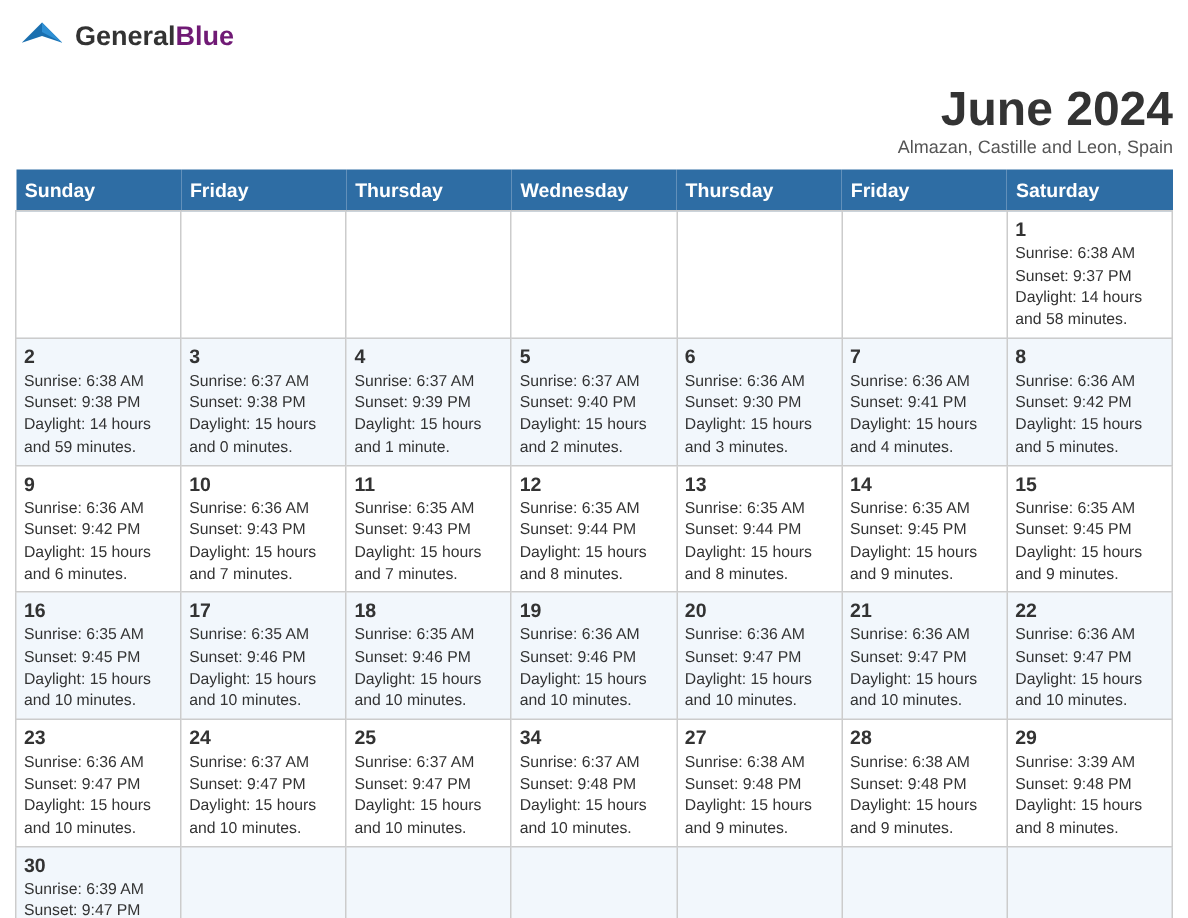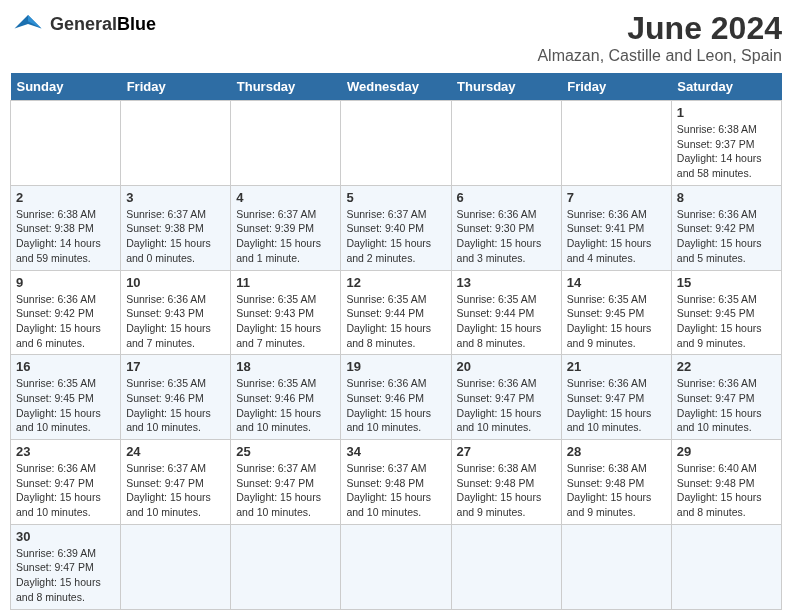--- a/index.html
+++ b/index.html
@@ -19,35 +19,36 @@
     .logo {
       display: flex;
       align-items: center;
       gap: 4px;
     }
     .logo-text {
       font-size: 18px;
       font-weight: bold;
       color: #333;
     }
-    .logo-blue { color: #000000; }
+    .logo-blue { color: #701a75; }
     .logo-bird {
       width: 36px;
       height: 28px;
     }
     .title-area {
       text-align: right;
+      margin-top: 44px;
     }
     .month-title {
       font-size: 32px;
       font-weight: bold;
       color: #333;
     }
     .subtitle {
-      font-size: 16px;
+      font-size: 12px;
       color: #555;
     }
     table {
       width: 100%;
       border-collapse: collapse;
       table-layout: fixed;
       padding-left: 37px;
     }
     thead th {
       background-color: #2e6da4;
@@ -296,21 +297,21 @@
 Daylight: 15 hours and 9 minutes.</div>
         </td>
         <td>
           <span class="day-number">28</span>
           <div class="cell-info">Sunrise: 6:38 AM
 Sunset: 9:48 PM
 Daylight: 15 hours and 9 minutes.</div>
         </td>
         <td>
           <span class="day-number">29</span>
-          <div class="cell-info">Sunrise: 6:40 AM
+          <div class="cell-info">Sunrise: 3:39 AM
 Sunset: 9:48 PM
 Daylight: 15 hours and 8 minutes.</div>
         </td>
       </tr>
       <tr>
         <td>
           <span class="day-number">30</span>
           <div class="cell-info">Sunrise: 6:39 AM
 Sunset: 9:47 PM
 Daylight: 15 hours and 8 minutes.</div>

